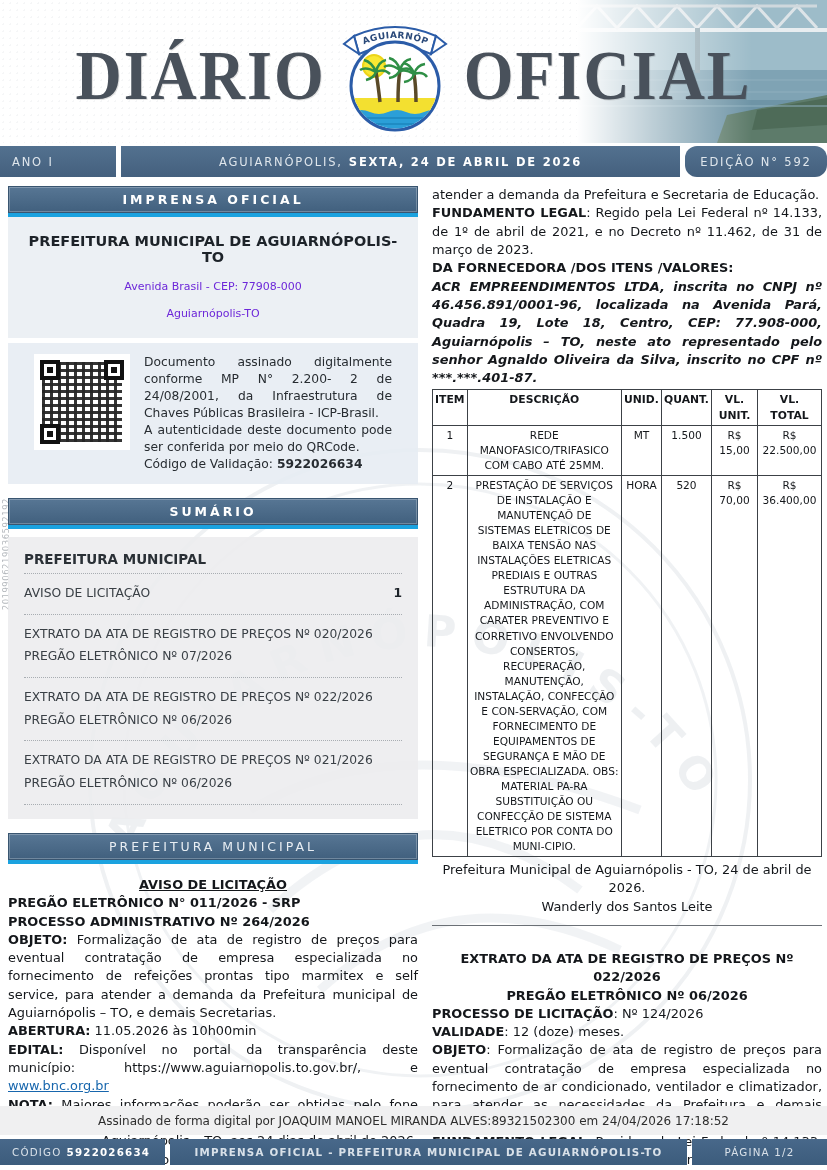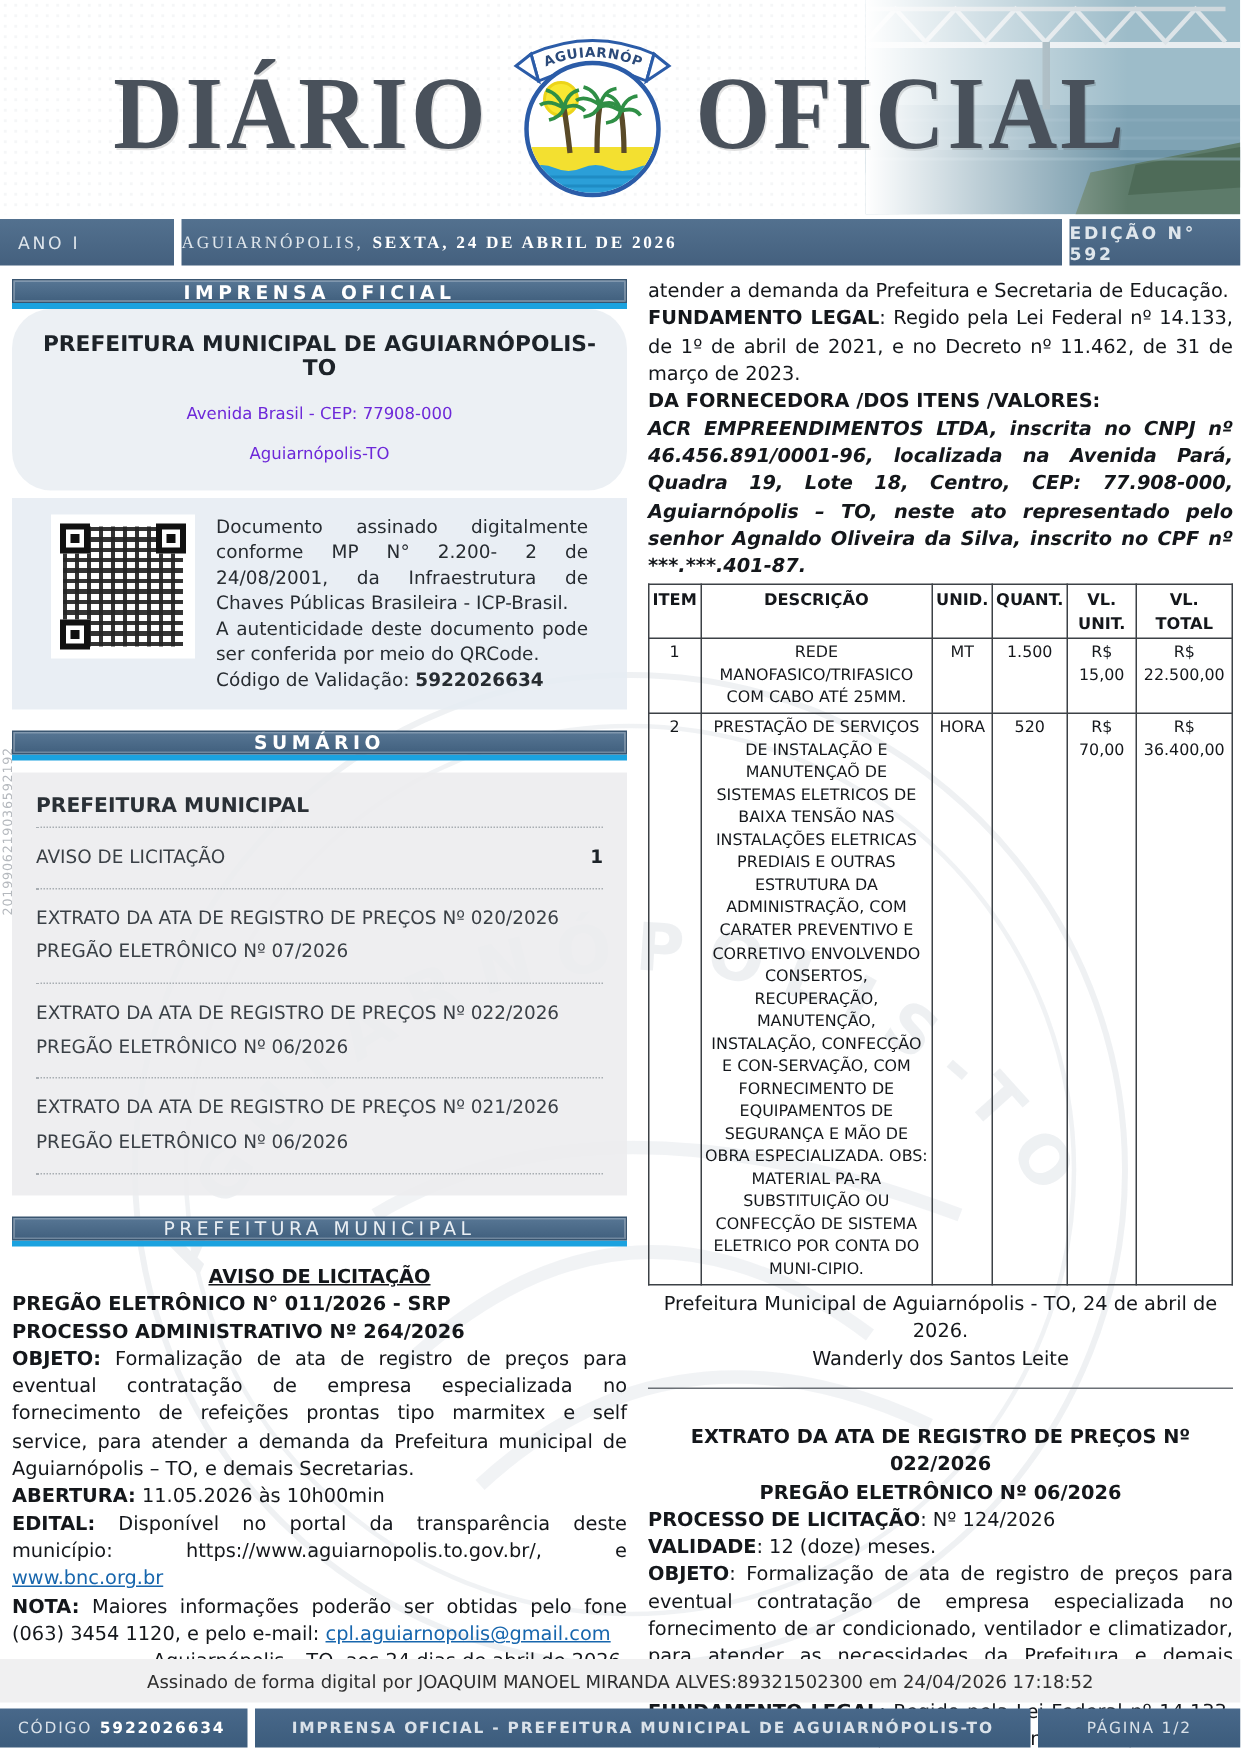--- a/index.html
+++ b/index.html
@@ -12,37 +12,37 @@
   .photo { position:absolute; right:0; top:0; width:250px; height:143px; }
   .photo-fade { position:absolute; inset:0; background:linear-gradient(to right,#ffffff 0%, rgba(255,255,255,.55) 30%, rgba(255,255,255,0) 70%); }
   .mast-inner { position:absolute; inset:0; display:flex; flex-direction:column; align-items:center; }
   .title-row { margin-top:14px; display:flex; align-items:center; justify-content:center; gap:10px; }
   .big-title { font-family:"Liberation Serif","DejaVu Serif",serif; font-weight:700; font-size:64px; letter-spacing:2px; color:#49515b; transform:scaleY(1.08); line-height:1; text-shadow:1px 1px 0 rgba(0,0,0,.12); }
 
   
   .datebar { position:absolute; top:146px; left:0; width:827px; height:31px; display:flex; gap:5px; }
   .datebar .seg { background:linear-gradient(#53718f,#44607e); color:#dfe6ec; font-size:11.5px; letter-spacing:1.8px; display:flex; align-items:center; }
   .seg-ano { width:116px; padding-left:12px; }
-  .seg-center { flex:1; justify-content:flex-start;font-family:Liberation Serif, serif; }
+  .seg-center { flex:1; justify-content:center; }
   .seg-center b { color:#fff; margin-left:6px; }
-  .seg-edicao { width:114px; justify-content:center; font-weight:700; color:#fff; }
+  .seg-edicao { width:142px; justify-content:center; font-weight:400; color:#fff;border-radius:12px; }
 
   
   .watermark { position:absolute; left:20px; top:390px; z-index:1; opacity:.55; pointer-events:none; }
 
   
   .col { position:absolute; top:186px; z-index:2; }
   .col-left  { left:8px;  width:410px; }
   .col-right { left:432px; width:390px; }
 
-  .section-bar { position:relative; height:16px; background:linear-gradient(#577694,#41607e); border:1px solid #395570; box-shadow:inset 0 0 0 1px rgba(255,255,255,.25); display:flex; align-items:center; justify-content:center; color:#fff; font-size:12.5px; font-weight:700; letter-spacing:3px; }
+  .section-bar { position:relative; height:27px; background:linear-gradient(#577694,#41607e); border:1px solid #395570; box-shadow:inset 0 0 0 1px rgba(255,255,255,.25); display:flex; align-items:center; justify-content:center; color:#fff; font-size:12.5px; font-weight:700; letter-spacing:3px; }
   .section-bar.light { font-weight:400; color:#e9eef3; }
   .blueline { height:4px; background:#1ba2df; }
 
-  .org-box { background:rgba(233,238,243,.88); text-align:center; padding:16px 12px 18px;border-radius:26px; }
+  .org-box { background:rgba(233,238,243,.88); text-align:center; padding:16px 12px 18px; }
   .org-name { font-size:14.5px; font-weight:700; color:#1d2329; margin-bottom:15px; }
   .org-line { font-size:11px; color:#6d28d9; margin-bottom:14px; }
   .org-line:last-child { margin-bottom:0; }
 
   .qr-box { margin-top:5px; background:rgba(230,236,242,.88); padding:11px 26px; display:flex; gap:14px; }
   .qr-sq { width:96px; height:96px; background:#fff; flex:none; position:relative; padding:6px; }
   .qr-noise { position:absolute; left:8px; top:8px; right:8px; bottom:8px;
       background-image:repeating-linear-gradient(0deg,#111 0 3px,transparent 3px 7px),repeating-linear-gradient(90deg,#111 0 3px,transparent 3px 8px);
       background-blend-mode:multiply; opacity:.85; }
   .finder { position:absolute; width:20px; height:20px; border:4px solid #111; background:#fff; }

